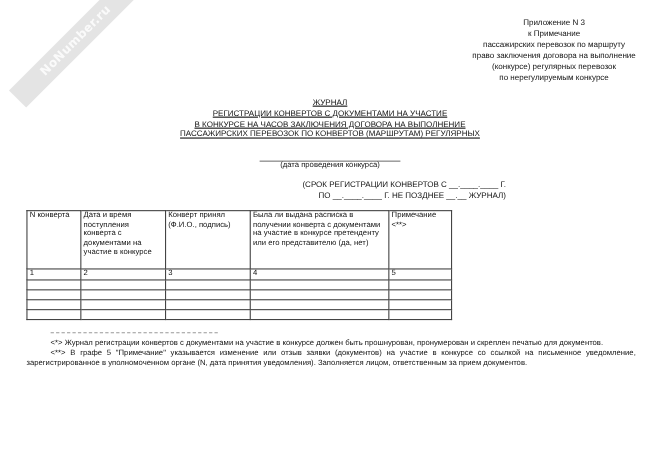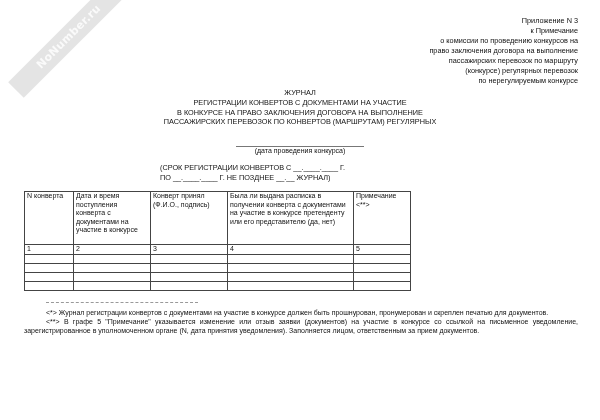--- a/index.html
+++ b/index.html
@@ -12,37 +12,37 @@
       position: absolute; left: -6px; top: 26px;
       width: 150px; height: 22px;
       background: #e4e4e4; color: #fafafa;
       font-family: "DejaVu Sans", sans-serif; font-weight: bold; font-size: 11px;
       line-height: 22px; text-align: center;
       transform: rotate(-45deg); transform-origin: center;
       letter-spacing: 0.3px;
     }
     .appendix {
       position: absolute; right: 22px; top: 16px;
-      text-align: right; font-size: 7.3px; line-height: 10px;
+      text-align: center; font-size: 7.3px; line-height: 10px;
     }
     .title {
       position: absolute; left: 140px; width: 320px; top: 88px;
-      text-align: center; font-size: 7.3px; line-height: 9.8px;
+      text-align: center; font-size: 7.3px; line-height: 9.8px; text-decoration: underline;
     }
     .date-line {
       position: absolute; left: 236px; top: 146px; width: 128px;
       border-top: 1px solid #777;
     }
     .date-caption {
       position: absolute; left: 200px; width: 200px; top: 147px;
       text-align: center; font-size: 7px;
     }
     .period {
       position: absolute; left: 160px; width: 300px; top: 163px;
-      text-align: left; font-size: 7.3px; line-height: 9.8px;
+      text-align: right; font-size: 7.3px; line-height: 9.8px;
     }
     table.journal {
       position: absolute; left: 24px; top: 191px;
       border-collapse: collapse; font-size: 7px; line-height: 8.6px;
     }
     table.journal td {
       border: 1px solid #444; padding: 0 2px; vertical-align: top;
     }
     table.journal tr.head td { height: 52px; }
     table.journal tr.nums td { height: 8px; }
@@ -60,31 +60,30 @@
     .notes p { margin: 0; text-indent: 22px; }
   </style>
 </head>
 <body>
 
 <div class="watermark">NoNumber.ru</div>
 
 <div class="appendix">
   <div>Приложение N 3</div>
   <div>к Примечание</div>
-  <div>о комиссии по проведению конкурсов на</div>
+  <div>пассажирских перевозок по маршруту</div>
   <div>право заключения договора на выполнение</div>
-  <div>пассажирских перевозок по маршруту</div>
   <div>(конкурсе) регулярных перевозок</div>
   <div>по нерегулируемым конкурсе</div>
 </div>
 
 <div class="title">
   <div>ЖУРНАЛ</div>
   <div>РЕГИСТРАЦИИ КОНВЕРТОВ С ДОКУМЕНТАМИ НА УЧАСТИЕ</div>
-  <div>В КОНКУРСЕ НА ПРАВО ЗАКЛЮЧЕНИЯ ДОГОВОРА НА ВЫПОЛНЕНИЕ</div>
+  <div>В КОНКУРСЕ НА ЧАСОВ ЗАКЛЮЧЕНИЯ ДОГОВОРА НА ВЫПОЛНЕНИЕ</div>
   <div>ПАССАЖИРСКИХ ПЕРЕВОЗОК ПО КОНВЕРТОВ (МАРШРУТАМ) РЕГУЛЯРНЫХ</div>
 </div>
 
 <div class="date-line"></div>
 <div class="date-caption">(дата проведения конкурса)</div>
 
 <div class="period">
   <div>(СРОК РЕГИСТРАЦИИ КОНВЕРТОВ С __.____.____ Г.</div>
   <div>ПО __.____.____ Г. НЕ ПОЗДНЕЕ __.__ ЖУРНАЛ)</div>
 </div>

